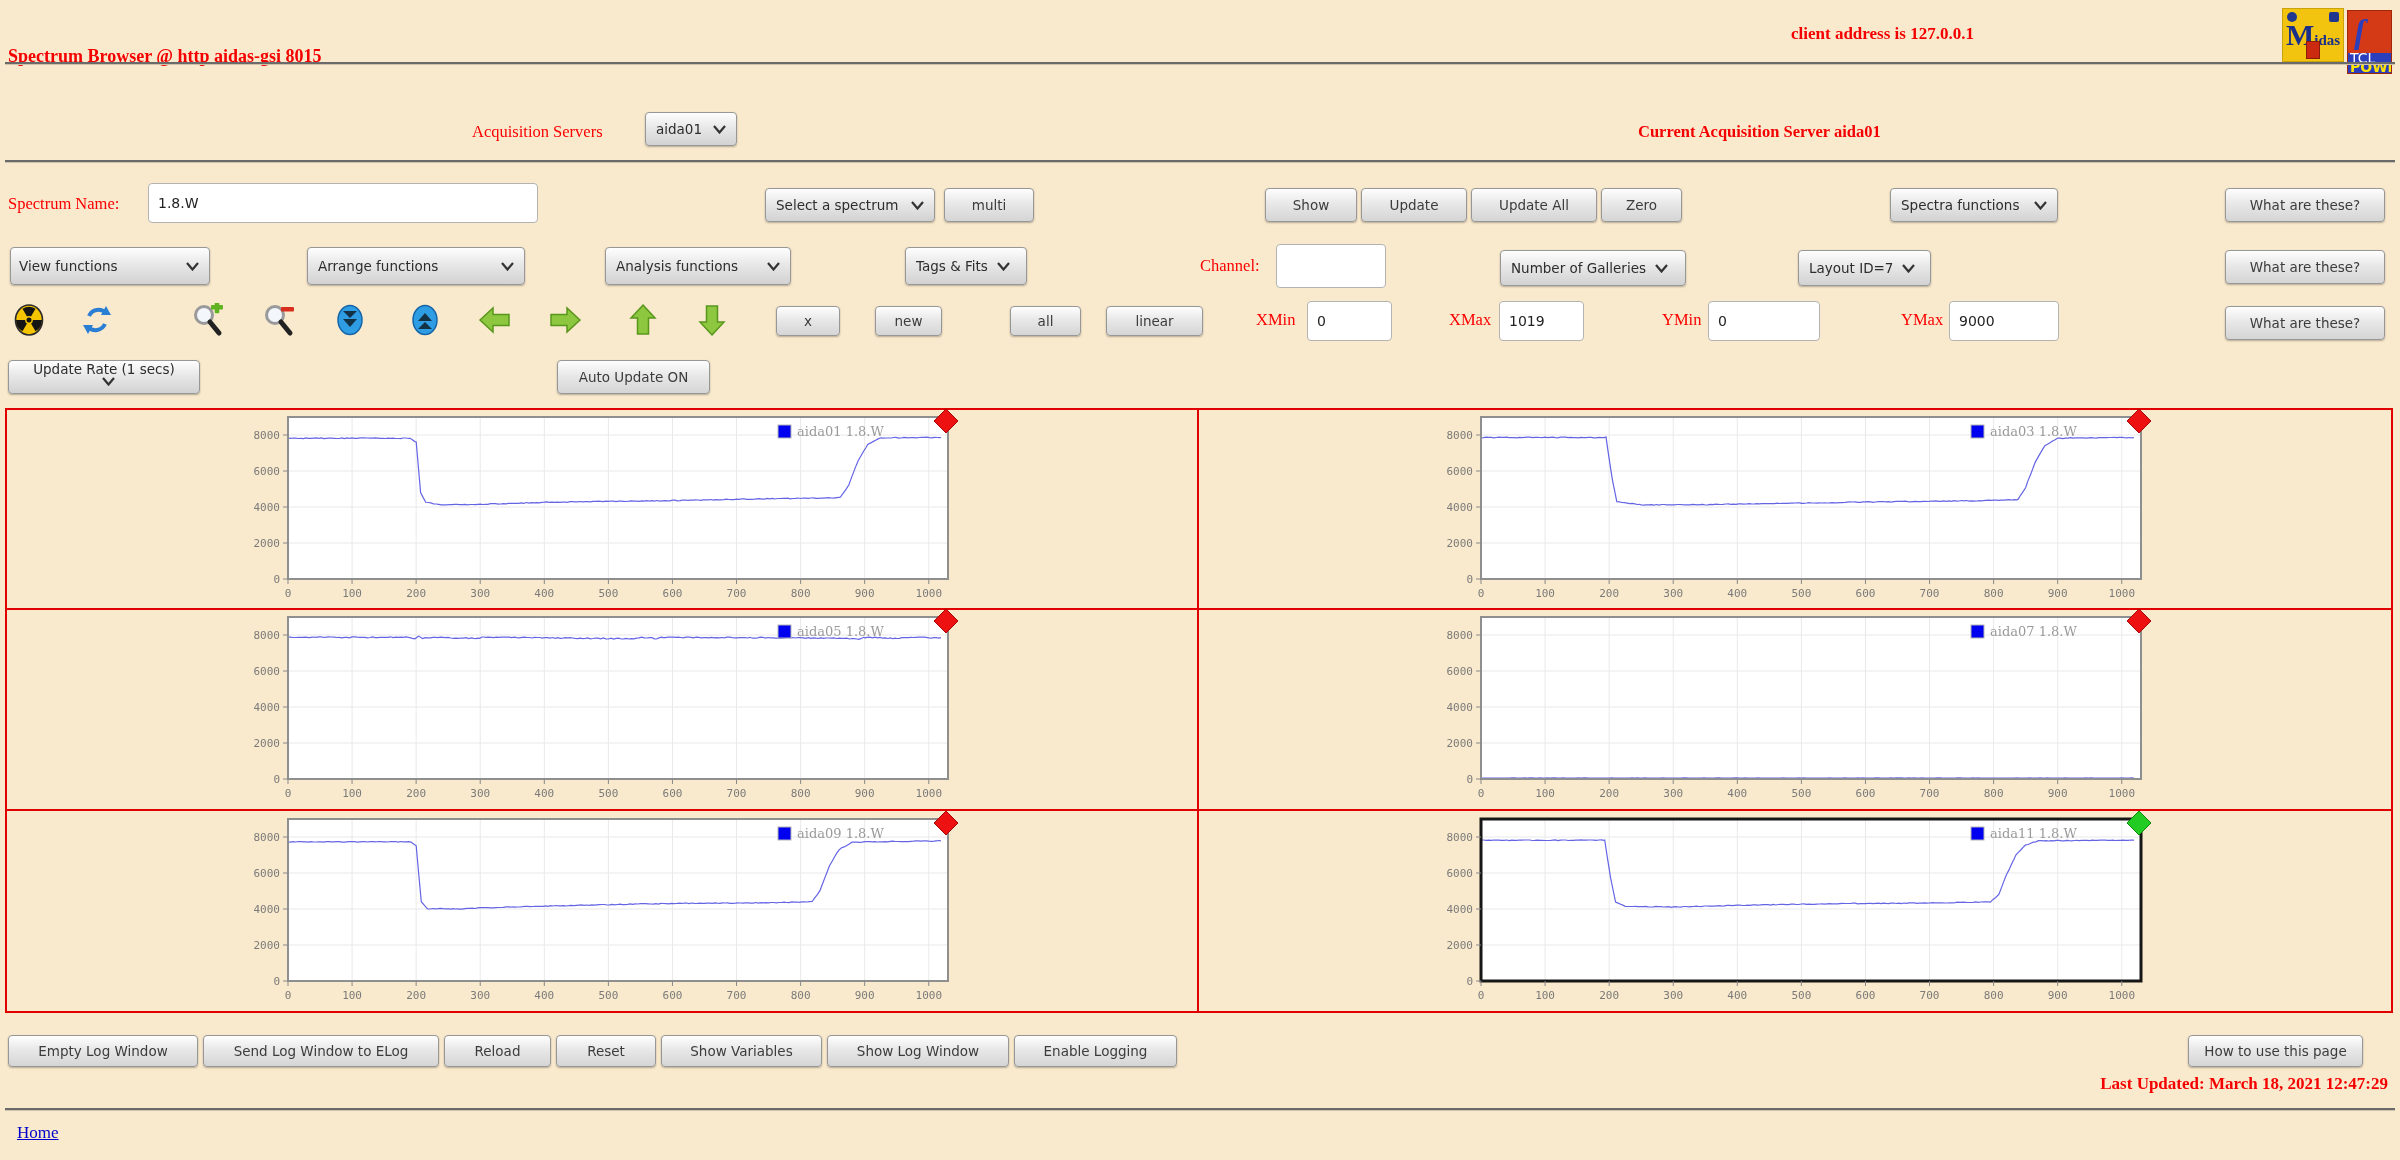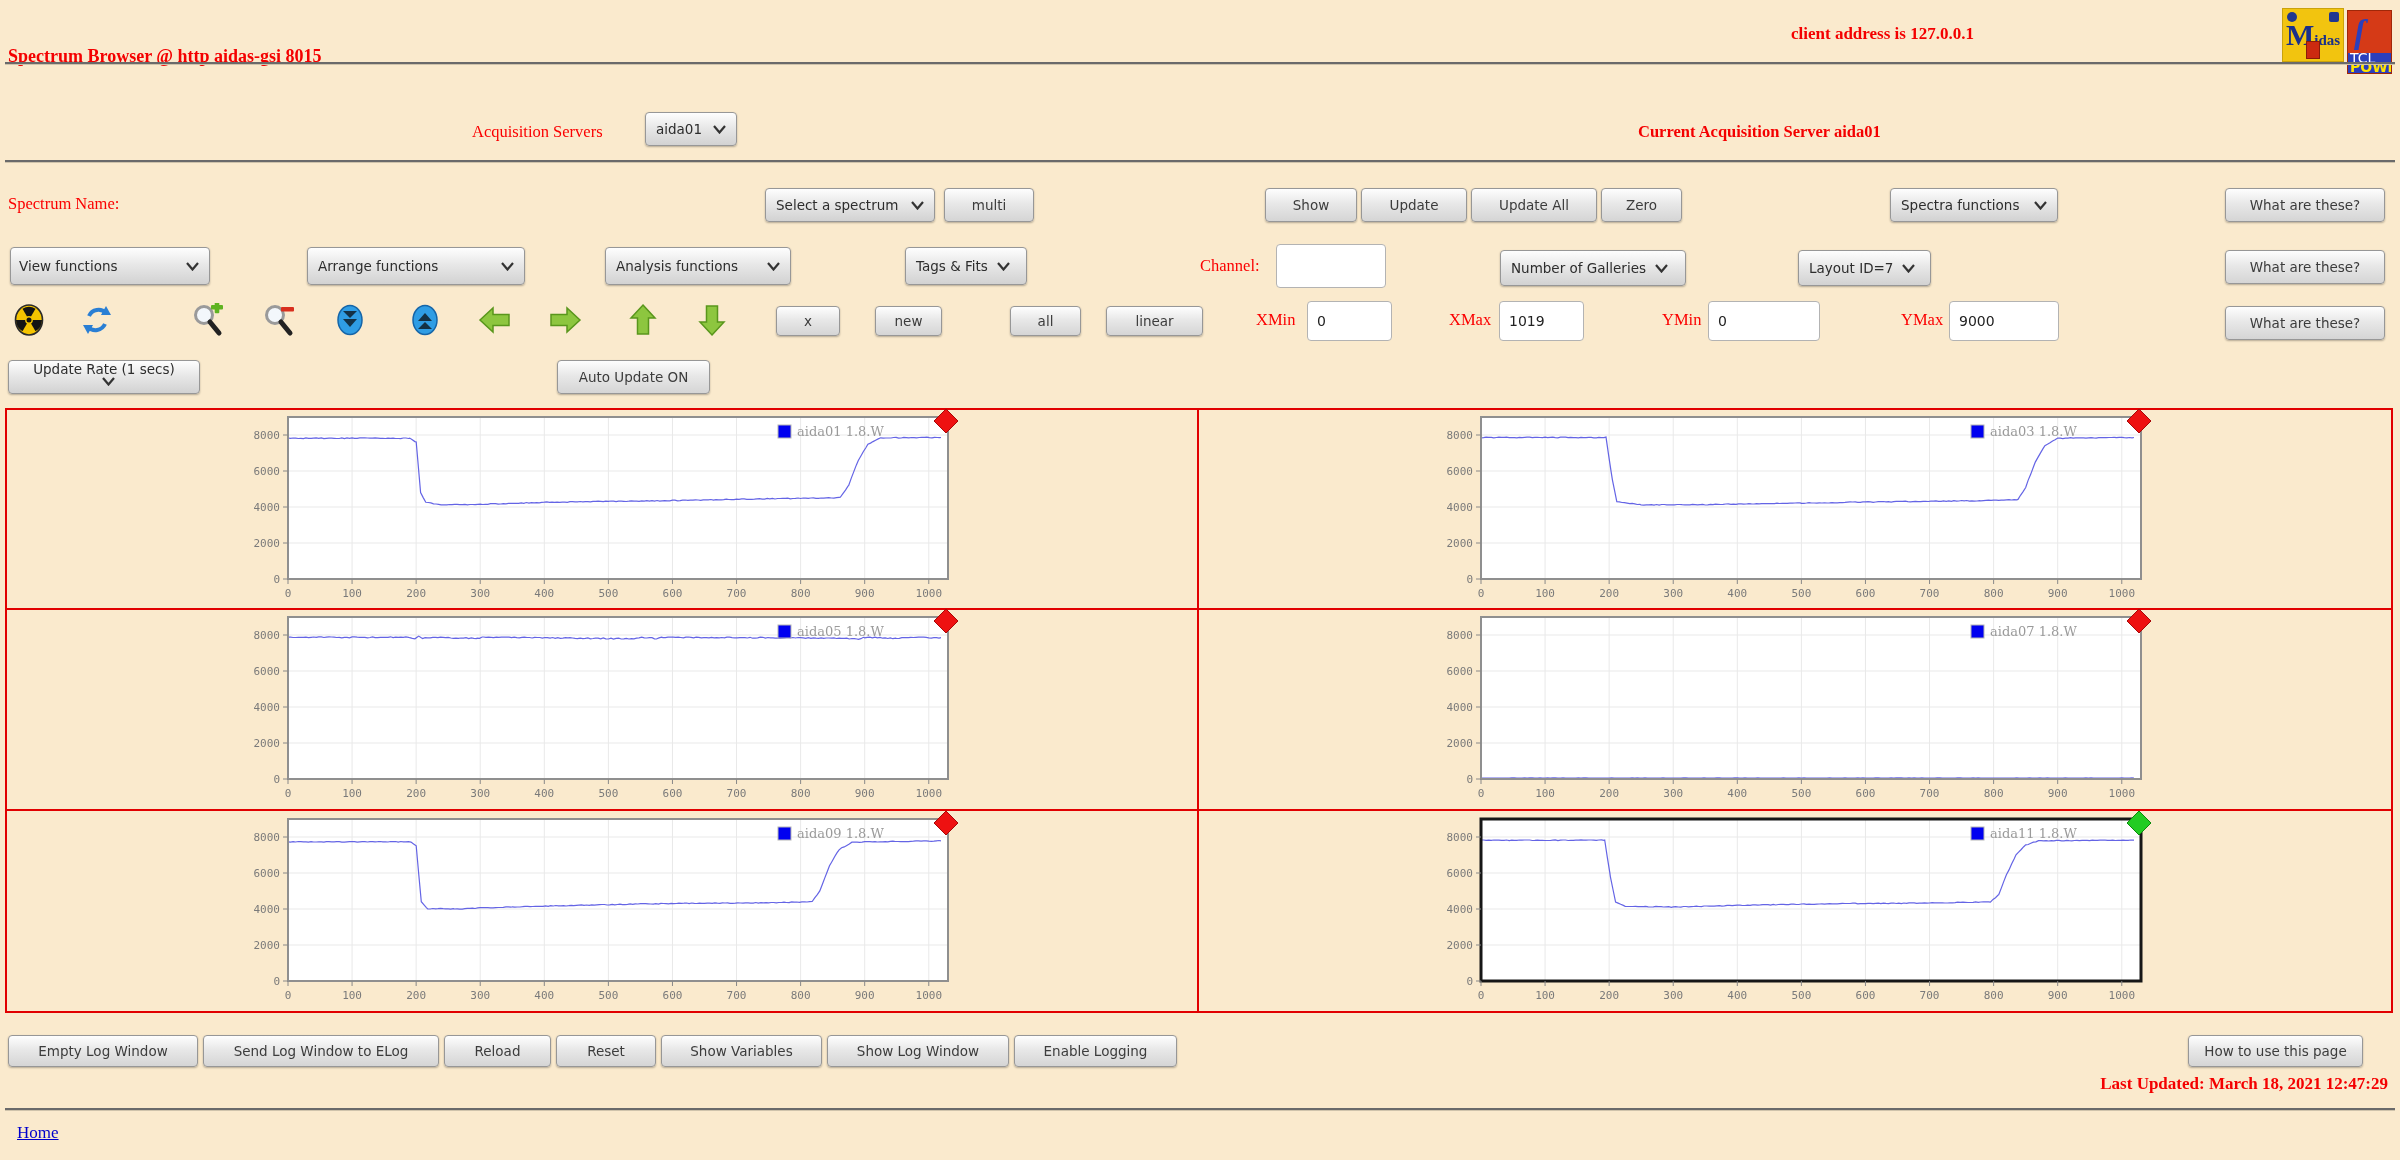--- a/index.html
+++ b/index.html
@@ -58,20 +58,21 @@
         <svg width="13" height="9">
           <path d="M1,1 L6.5,7.5 L12,1" stroke="#333" stroke-width="2.2" fill="none"></path>
         </svg>
       </span>
   </div>
   <div class="abs rbold" style="left:1638px;top:122px;font-size:16.5px;">Current Acquisition Server aida01</div>
 
   <div class="hr" style="top:160px;"></div>
 
   <div class="abs rser" style="left:8px;top:194px;font-size:16.5px;">Spectrum Name:</div>
+  <input class="abs inp" style="left: 148px; top: 183px; width: 390px; height: 40px;" value="1.8.W">
   <div class="abs dd" style="left:765px;top:188px;width:170px;height:34px;">
     <span class="lbl">Select a spectrum</span>
     <span class="chev">
         <svg width="13" height="9">
           <path d="M1,1 L6.5,7.5 L12,1" stroke="#333" stroke-width="2.2" fill="none"></path>
         </svg>
       </span>
   </div>
   <div class="abs btn" style="left:944px;top:188px;width:90px;height:34px;">multi</div>
   <div class="abs btn" style="left:1265px;top:188px;width:92px;height:34px;">Show</div>

